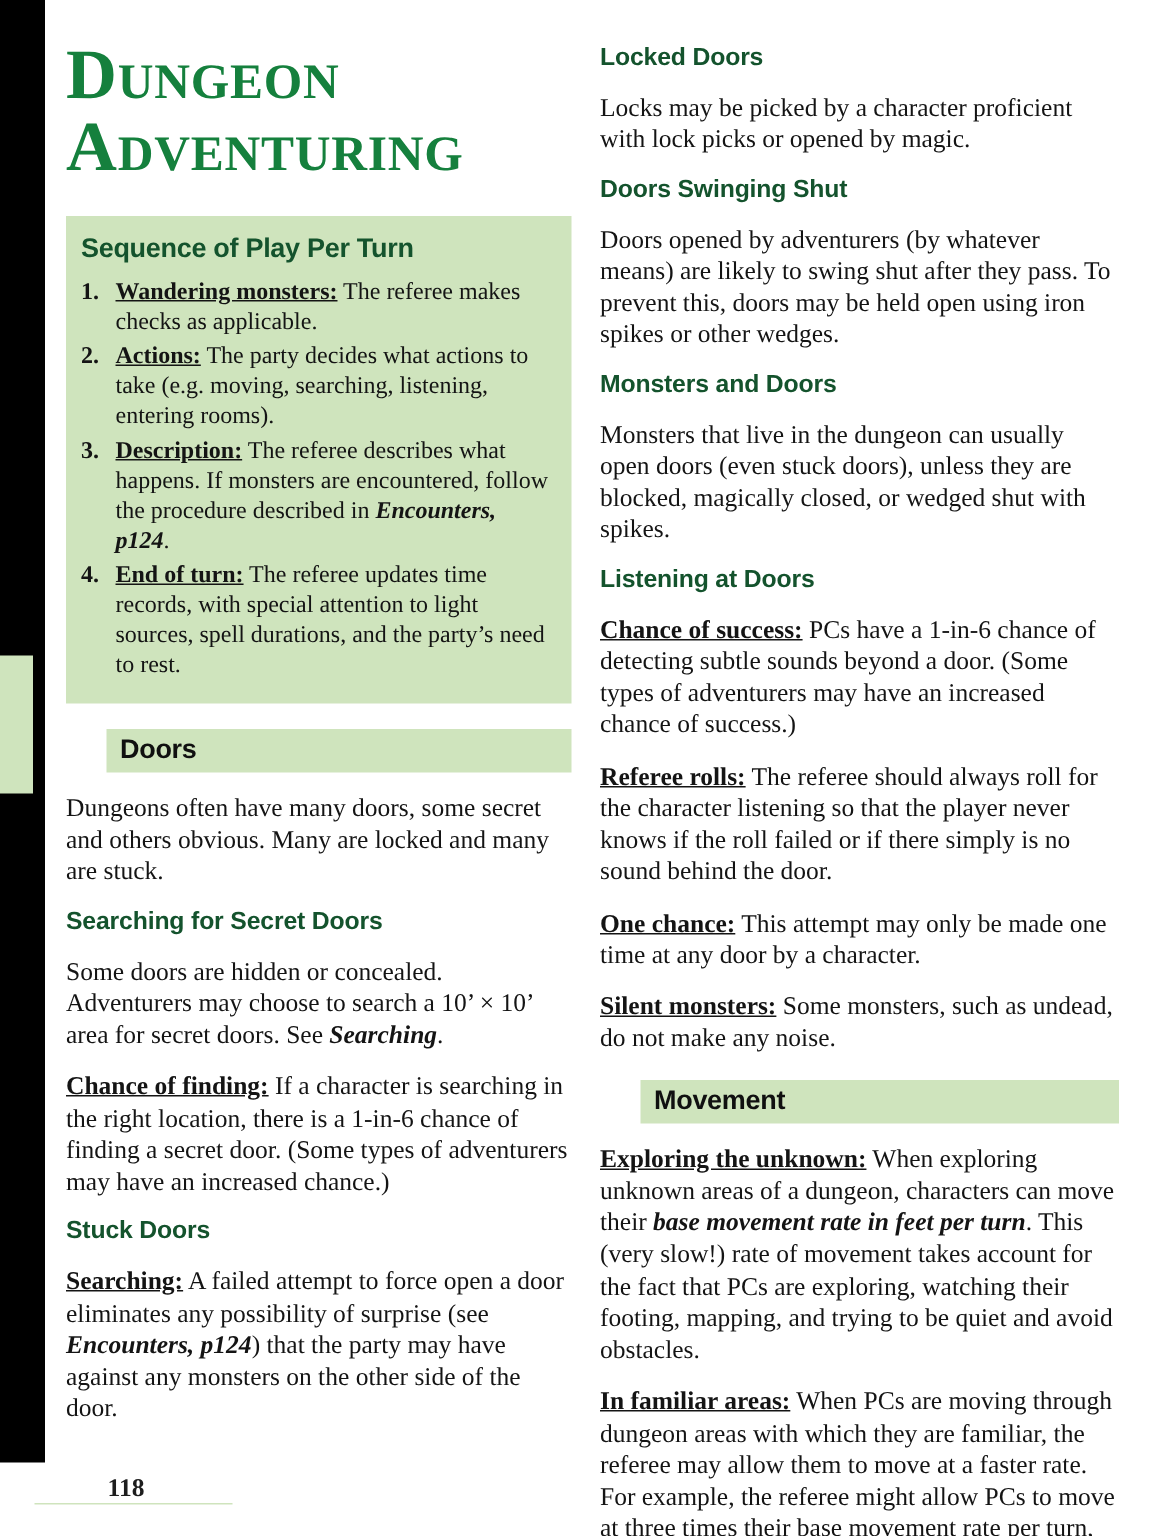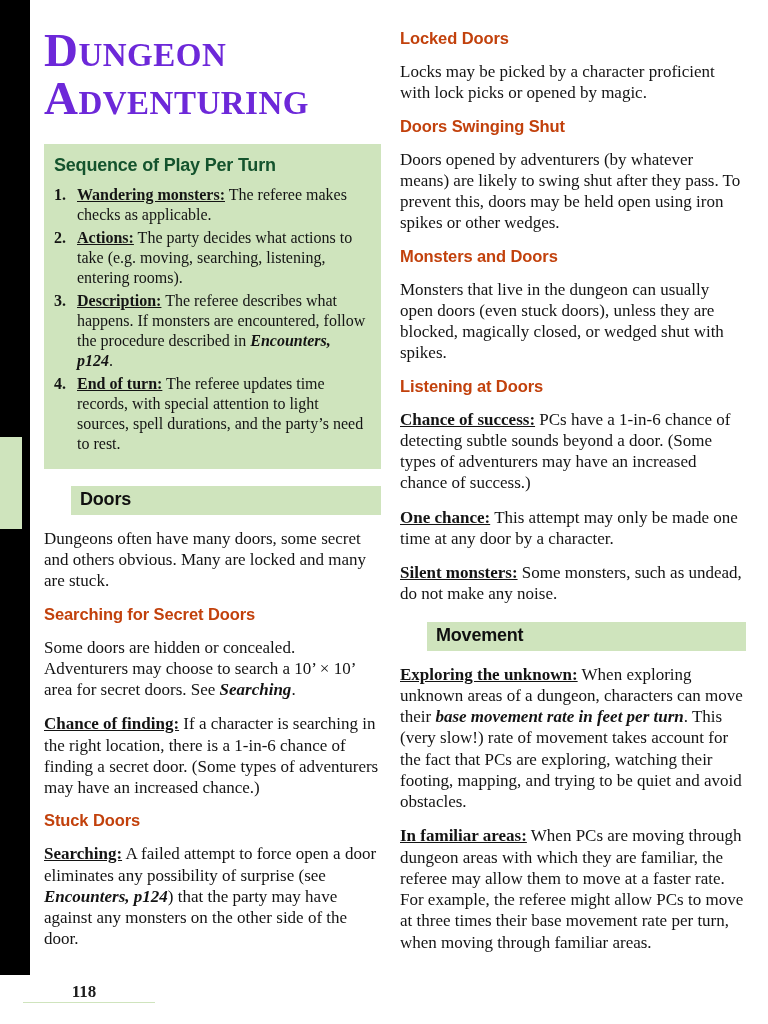--- a/index.html
+++ b/index.html
@@ -23,21 +23,21 @@
   .col-left{width:337px;}
   .col-right{width:346px;}
 
   .title{
     font-family:"Liberation Serif",serif;
     font-weight:700;
     font-variant:small-caps;
     font-size:47px;
     line-height:1.03;
     letter-spacing:0.5px;
-    color:#6d28d9;
+    color:#15803d;
     margin-bottom:21px;
   }
   .title span{display:block;}
 
   .green-box{background:var(--green);padding:11px 12px 12px 10px;}
   .box-title{
     font-family:"Liberation Sans",sans-serif;
     font-size:18px;font-weight:700;color:#14532d;
     margin-bottom:9px;letter-spacing:-0.2px;
   }
@@ -48,21 +48,21 @@
     font-family:"Liberation Sans",sans-serif;
     font-size:18px;font-weight:700;color:#101010;
     background:var(--green);
     padding:3px 8px 5px 9px;
     margin-top:17px;
     letter-spacing:-0.2px;
     margin-left:27px;
   }
   .subhead{
     font-family:"Liberation Sans",sans-serif;
-    font-size:16.5px;font-weight:700;color:#c2410c;
+    font-size:16.5px;font-weight:700;color:#14532d;
     margin-top:13px;letter-spacing:-0.1px;
   }
   .col-right > .subhead:first-child{margin-top:3px;}
   p.body{font-size:17px;line-height:1.25;margin-top:13px;}
   b.lead{font-weight:700;text-decoration:underline;}
   .ref{font-weight:700;font-style:italic;}
 </style>
 </head>
 <body>
 
@@ -120,20 +120,21 @@
     <p class="body">Locks may be picked by a character proficient with lock picks or opened by magic.</p>
 
     <h3 class="subhead">Doors Swinging Shut</h3>
     <p class="body">Doors opened by adventurers (by whatever means) are likely to swing shut after they pass. To prevent this, doors may be held open using iron spikes or other wedges.</p>
 
     <h3 class="subhead">Monsters and Doors</h3>
     <p class="body">Monsters that live in the dungeon can usually open doors (even stuck doors), unless they are blocked, magically closed, or wedged shut with spikes.</p>
 
     <h3 class="subhead">Listening at Doors</h3>
     <p class="body"><b class="lead">Chance of success:</b><span> PCs have a 1-in-6 chance of detecting subtle sounds beyond a door. (Some types of adventurers may have an increased chance of success.)</span></p>
+    <p class="body"><b class="lead">Referee rolls:</b><span> The referee should always roll for the character listening so that the player never knows if the roll failed or if there simply is no sound behind the door.</span></p>
     <p class="body"><b class="lead">One chance:</b><span> This attempt may only be made one time at any door by a character.</span></p>
     <p class="body"><b class="lead">Silent monsters:</b><span> Some monsters, such as undead, do not make any noise.</span></p>
 
     <h2 class="banner">Movement</h2>
 
     <p class="body"><b class="lead">Exploring the unknown:</b><span> When exploring unknown areas of a dungeon, characters can move their </span><span class="ref">base movement rate in feet per turn</span><span>. This (very slow!) rate of movement takes account for the fact that PCs are exploring, watching their footing, mapping, and trying to be quiet and avoid obstacles.</span></p>
     <p class="body"><b class="lead">In familiar areas:</b><span> When PCs are moving through dungeon areas with which they are familiar, the referee may allow them to move at a faster rate. For example, the referee might allow PCs to move at three times their base movement rate per turn, when moving through familiar areas.</span></p>
   </div>
 
 </div>

